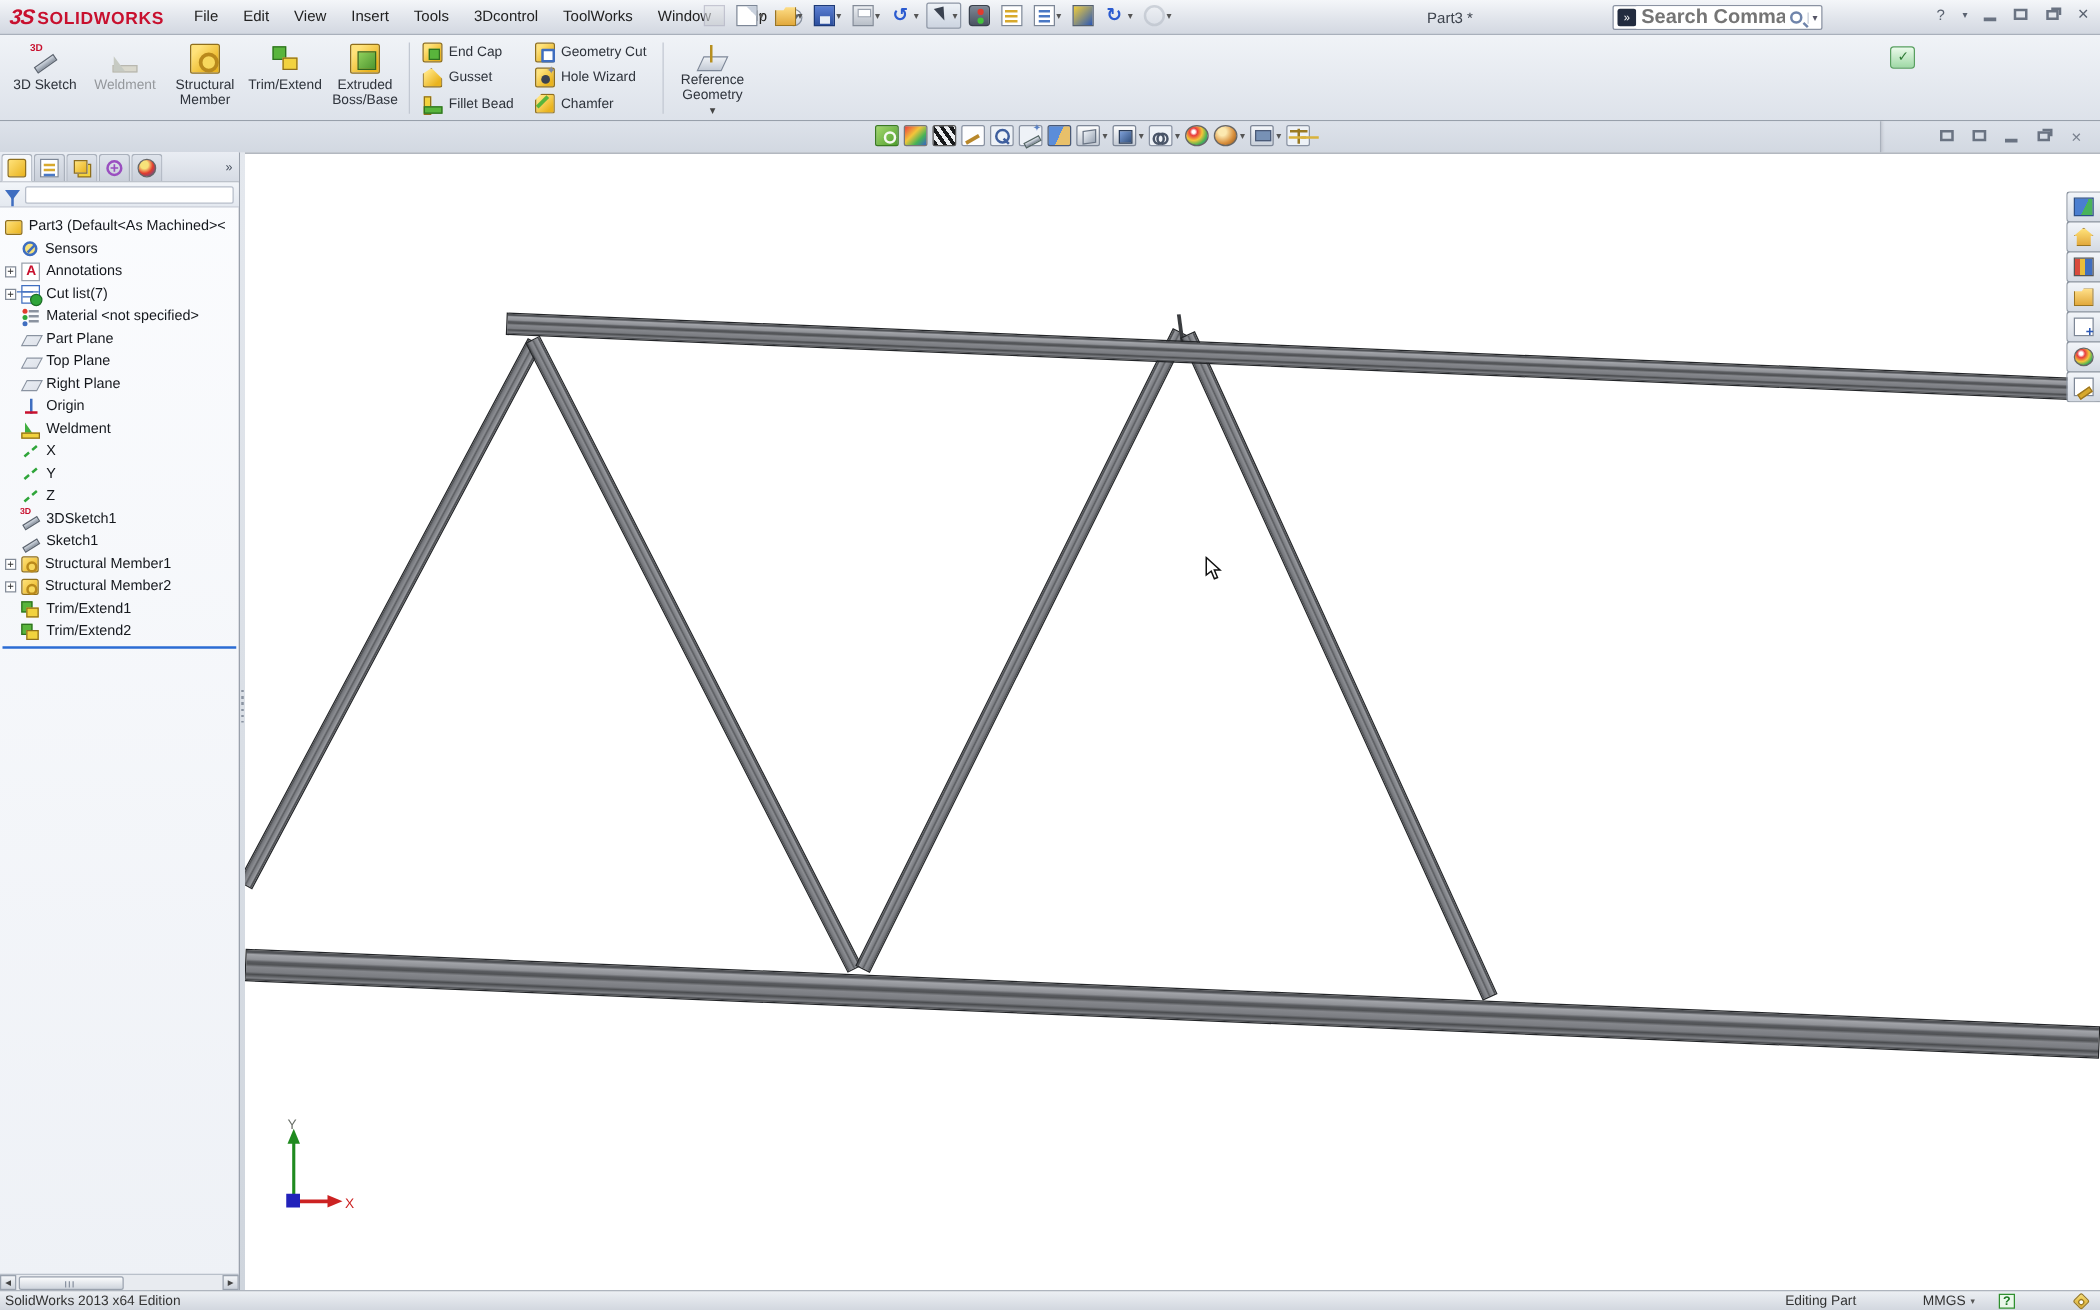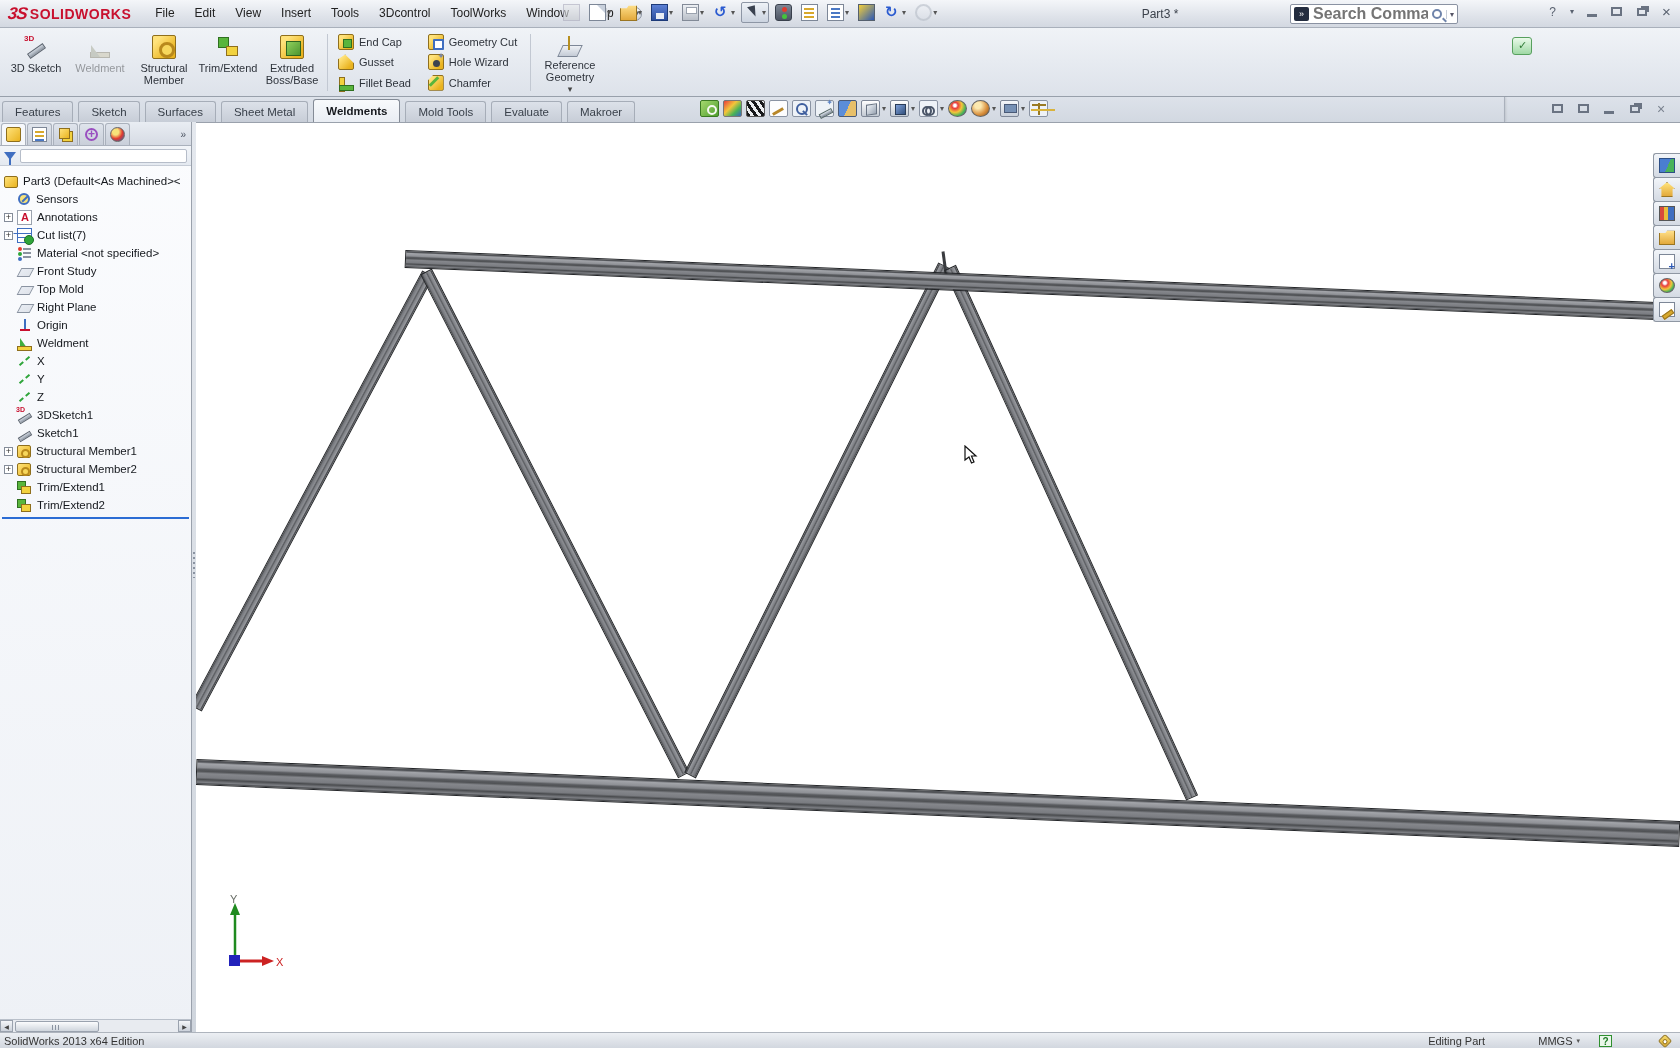--- a/index.html
+++ b/index.html
@@ -380,31 +380,20 @@
       </div>
     <div class="rib-sep"></div>
     <div class="rb-big" style="width:70px;">
       <span class="rbi ri-refgeo"></span>
       <span class="rbl">Reference Geometry</span>
       <span class="refgeo-dd">▾</span>
     </div>
   </div>
 
   <div class="tabstrip">
-    <div style="display:flex;align-items:flex-end;">
-
-    <div class="ctab">Features</div>
-        <div class="ctab">Sketch</div>
-        <div class="ctab">Surfaces</div>
-        <div class="ctab">Sheet Metal</div>
-        <div class="ctab active">Weldments</div>
-        <div class="ctab">Mold Tools</div>
-        <div class="ctab">Evaluate</div>
-        <div class="ctab">Makroer</div>
-      </div>
     <div class="hudbar">
 
     <span class="hudwrap">
           <span class="hud hud-zoomfit"></span>
 
         </span>
         <span class="hudwrap">
           <span class="hud hud-swatch"></span>
 
         </span>
@@ -528,26 +517,26 @@
               <span class="tlabel">Cut list(7)</span>
             </div>
             <div class="trow">
               <span class="texp-slot"></span>
               <span class="ti ti-material"></span>
               <span class="tlabel">Material &lt;not specified&gt;</span>
             </div>
             <div class="trow">
               <span class="texp-slot"></span>
               <span class="ti ti-plane"></span>
-              <span class="tlabel">Front Study</span>
+              <span class="tlabel">Part Plane</span>
             </div>
             <div class="trow">
               <span class="texp-slot"></span>
               <span class="ti ti-plane"></span>
-              <span class="tlabel">Top Mold</span>
+              <span class="tlabel">Top Plane</span>
             </div>
             <div class="trow">
               <span class="texp-slot"></span>
               <span class="ti ti-plane"></span>
               <span class="tlabel">Right Plane</span>
             </div>
             <div class="trow">
               <span class="texp-slot"></span>
               <span class="ti ti-origin"></span>
               <span class="tlabel">Origin</span>

